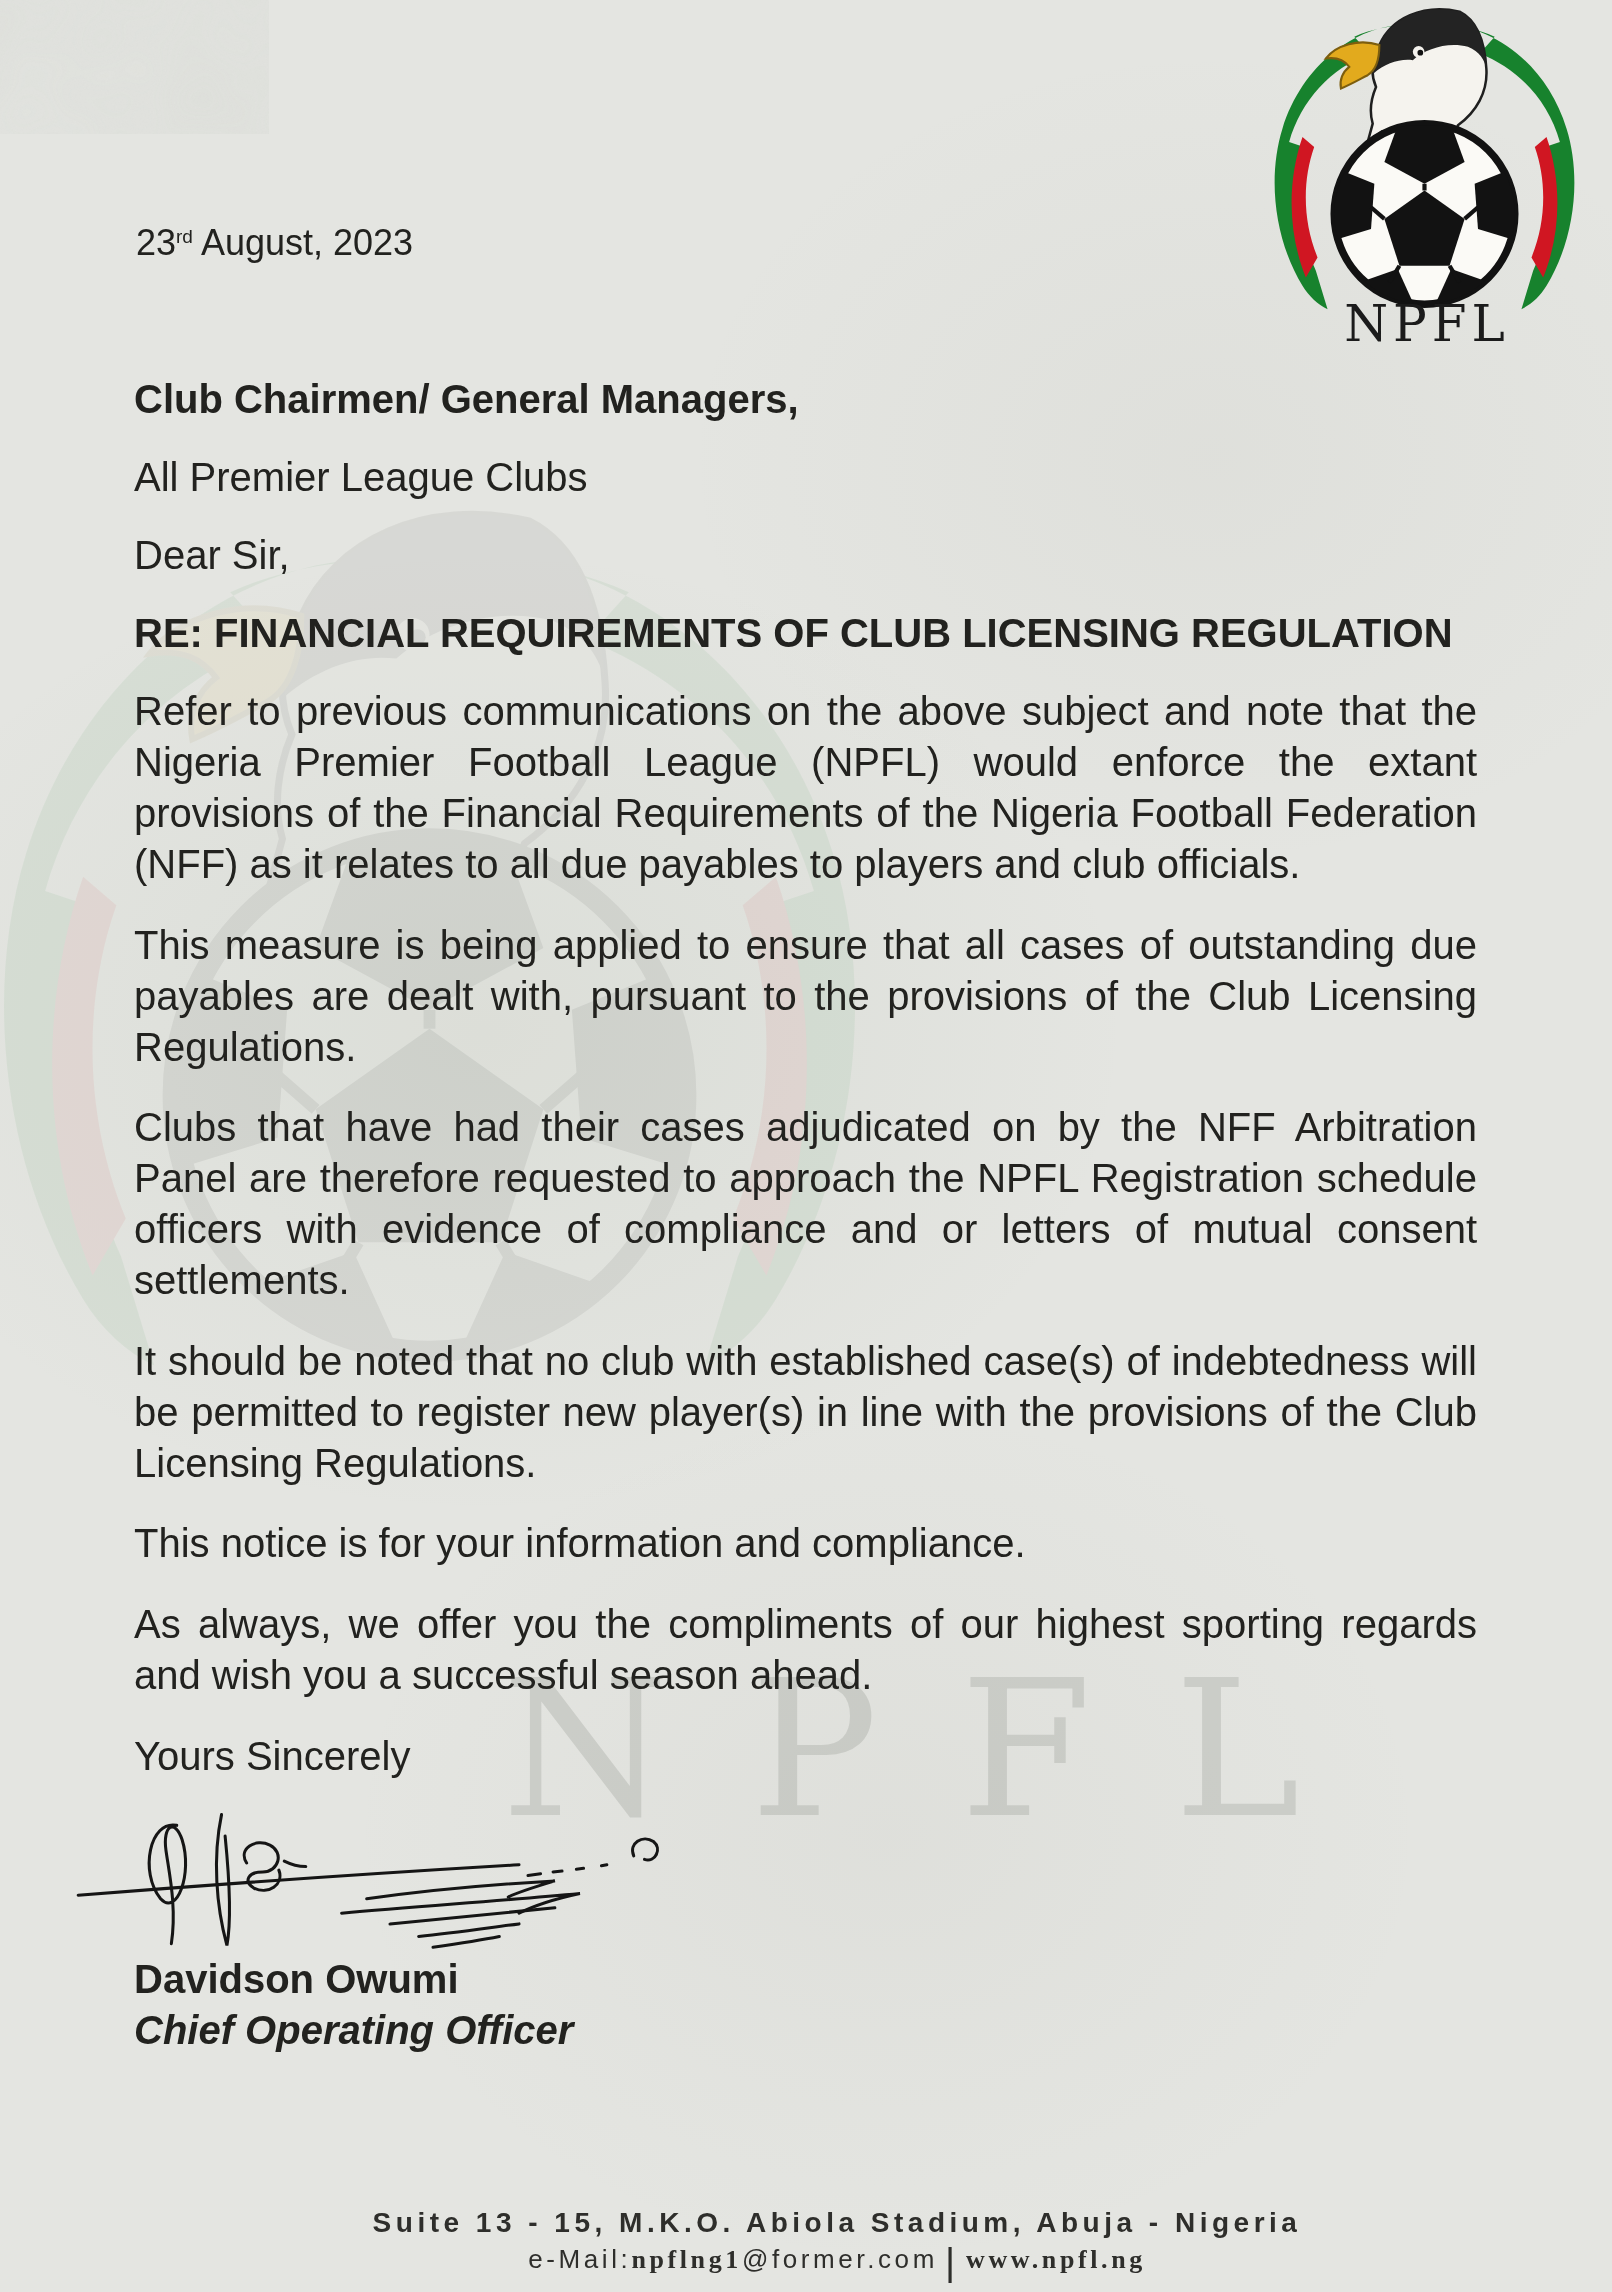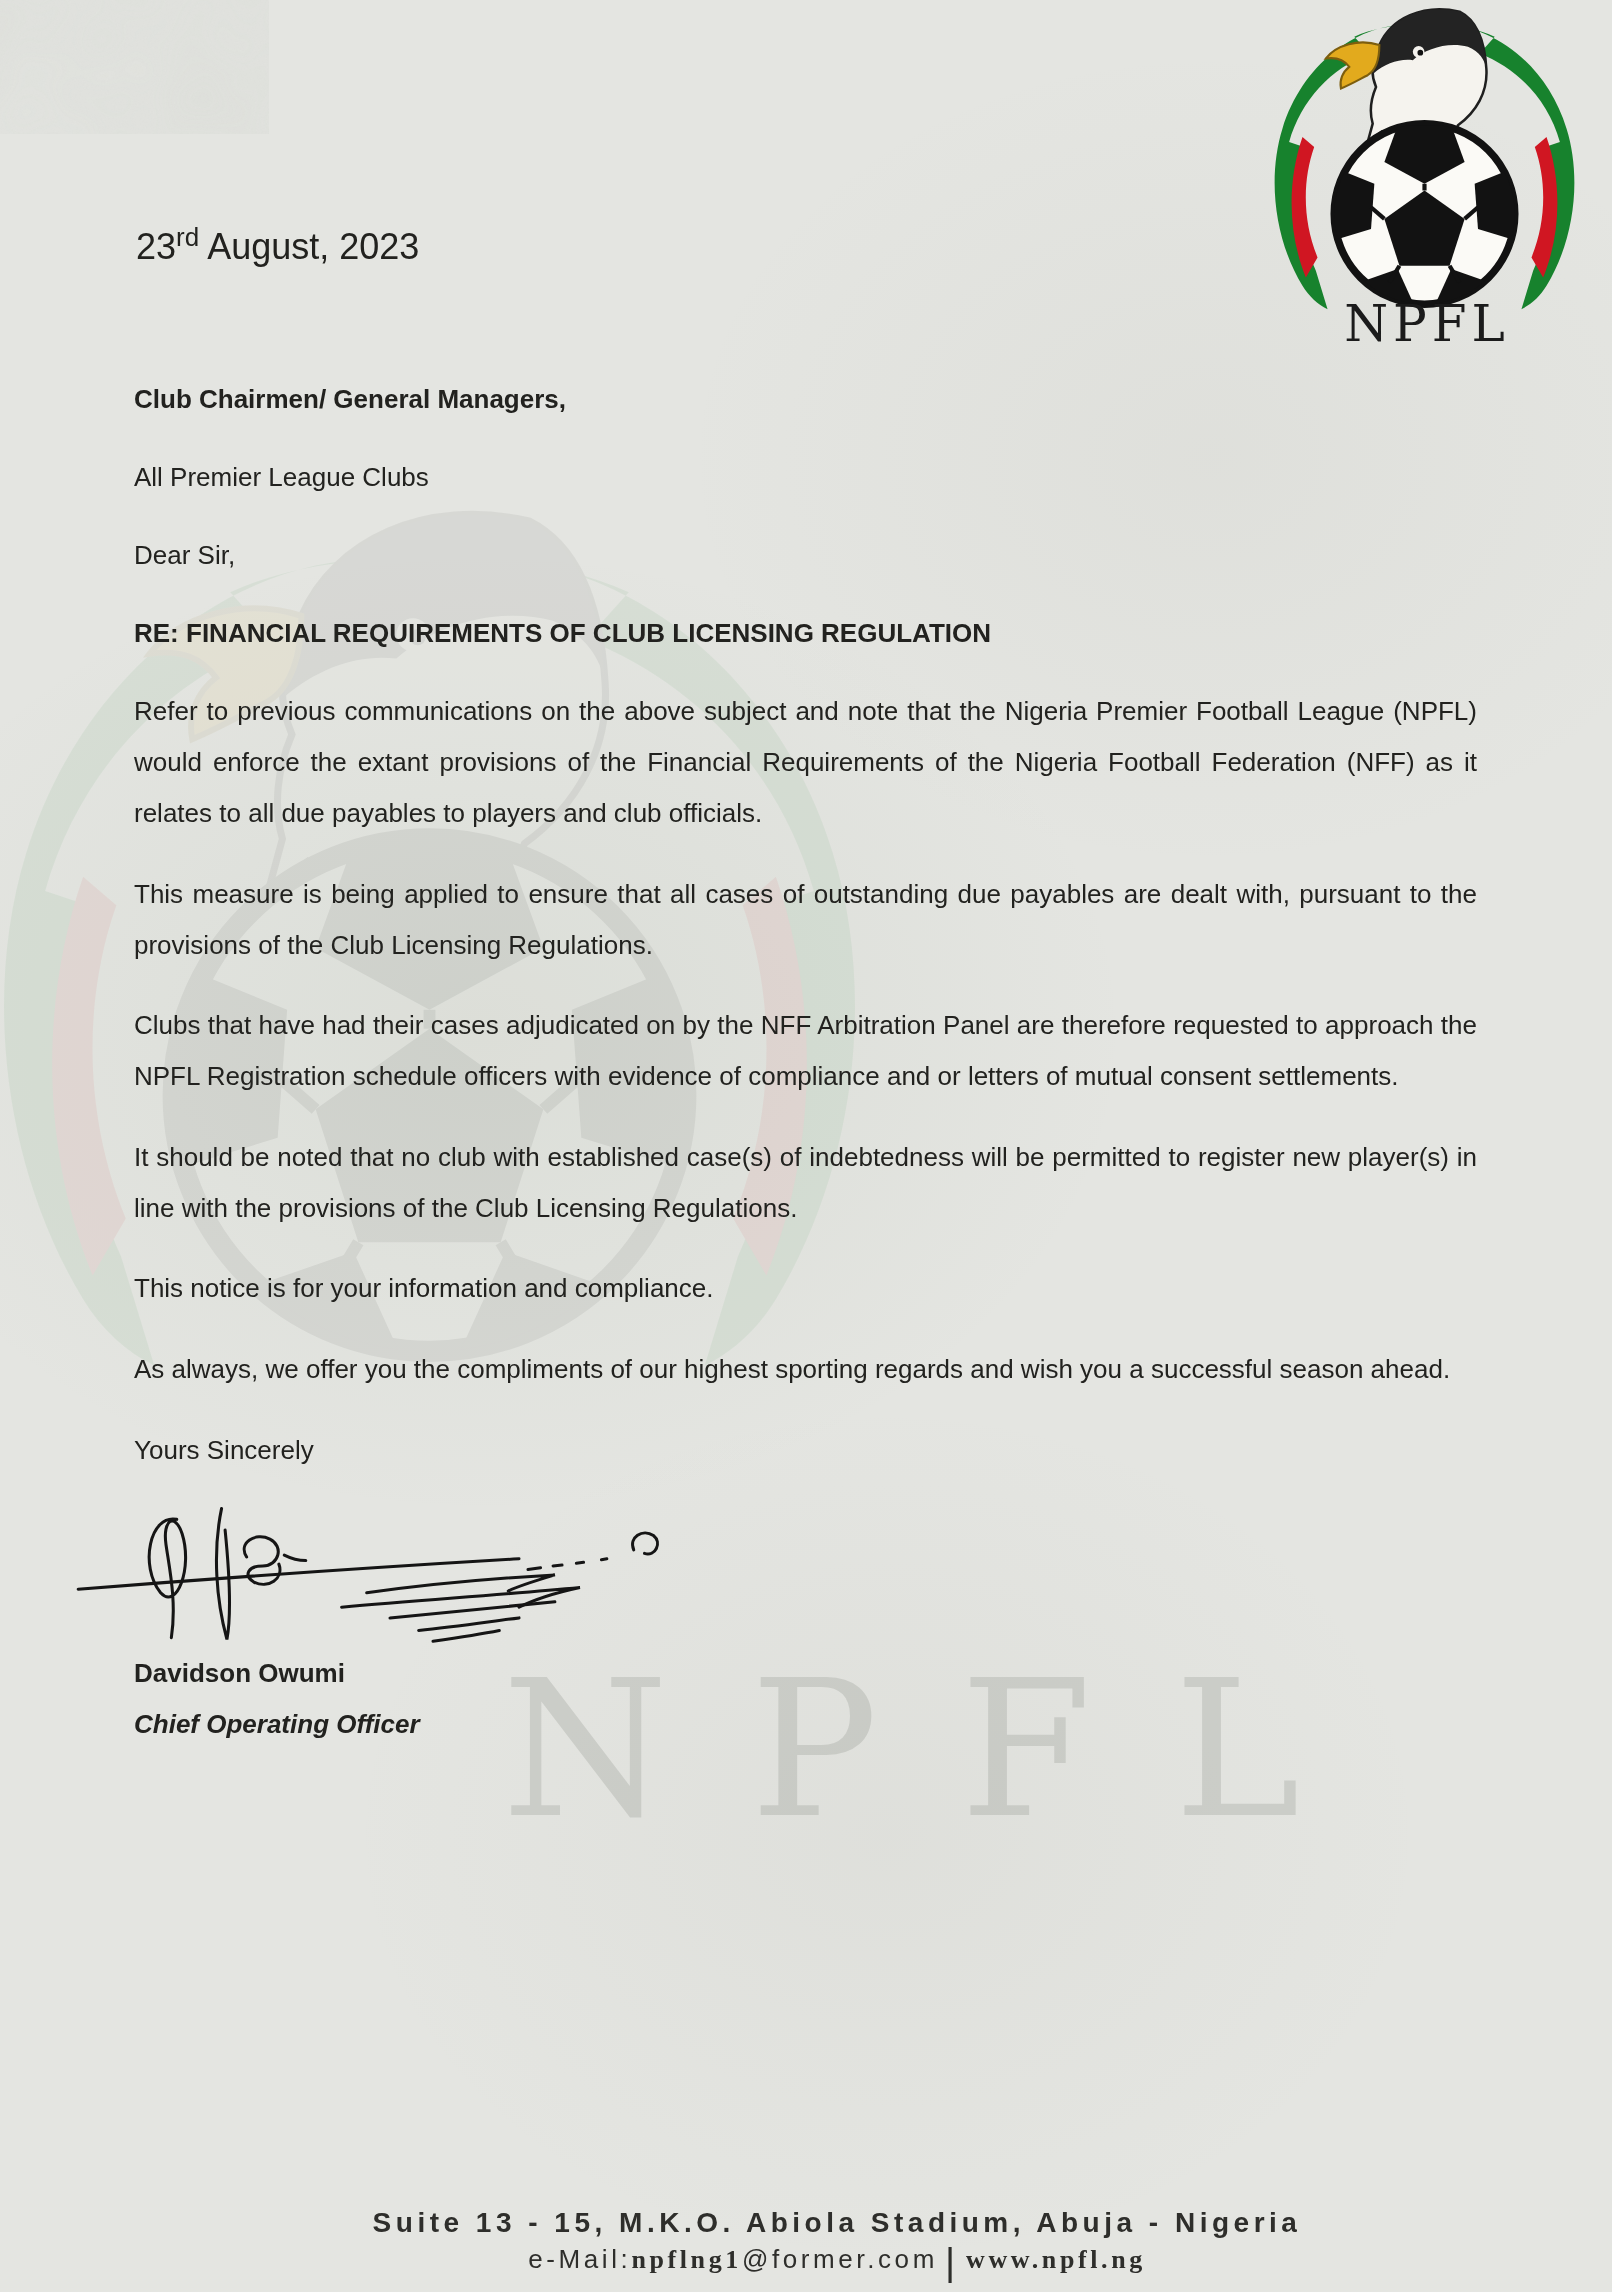--- a/index.html
+++ b/index.html
@@ -23,24 +23,24 @@
   .crest{position:absolute;left:1239px;top:5.4px;width:371px;height:351px;}
   .watermark-crest{position:absolute;left:-72px;top:502px;width:1003px;height:949px;opacity:0.06;pointer-events:none;}
   .watermark-text{
     position:absolute;left:502px;top:1639px;
     font-family:"DejaVu Serif", serif;
     font-size:190px;letter-spacing:82px;
     color:#5d635a;opacity:0.17;pointer-events:none;white-space:nowrap;
   }
 
   .date-line{position:absolute;left:136px;top:222px;font-size:36px;}
-  .date-line sup{font-size:26px;vertical-align:12.5px;}
+  .date-line sup{font-size:19px;vertical-align:12.5px;}
 
   .content{position:absolute;left:134px;top:374px;width:1343px;}
-  .content p{margin:0;font-size:26px;line-height:51px;}
+  .content p{margin:0;font-size:40px;line-height:51px;}
   .single{margin-bottom:27px !important;}
   .para{text-align:justify;margin-bottom:29.6px !important;}
   .bold{font-weight:bold;}
 
   .signature-wrap{margin:5.4px 0 3.6px -63px;height:142px;}
   .sig-name{font-weight:bold;}
   .sig-title{font-weight:bold;font-style:italic;}
 
   .footer{
     position:absolute;left:31px;top:2205px;width:1612px;

